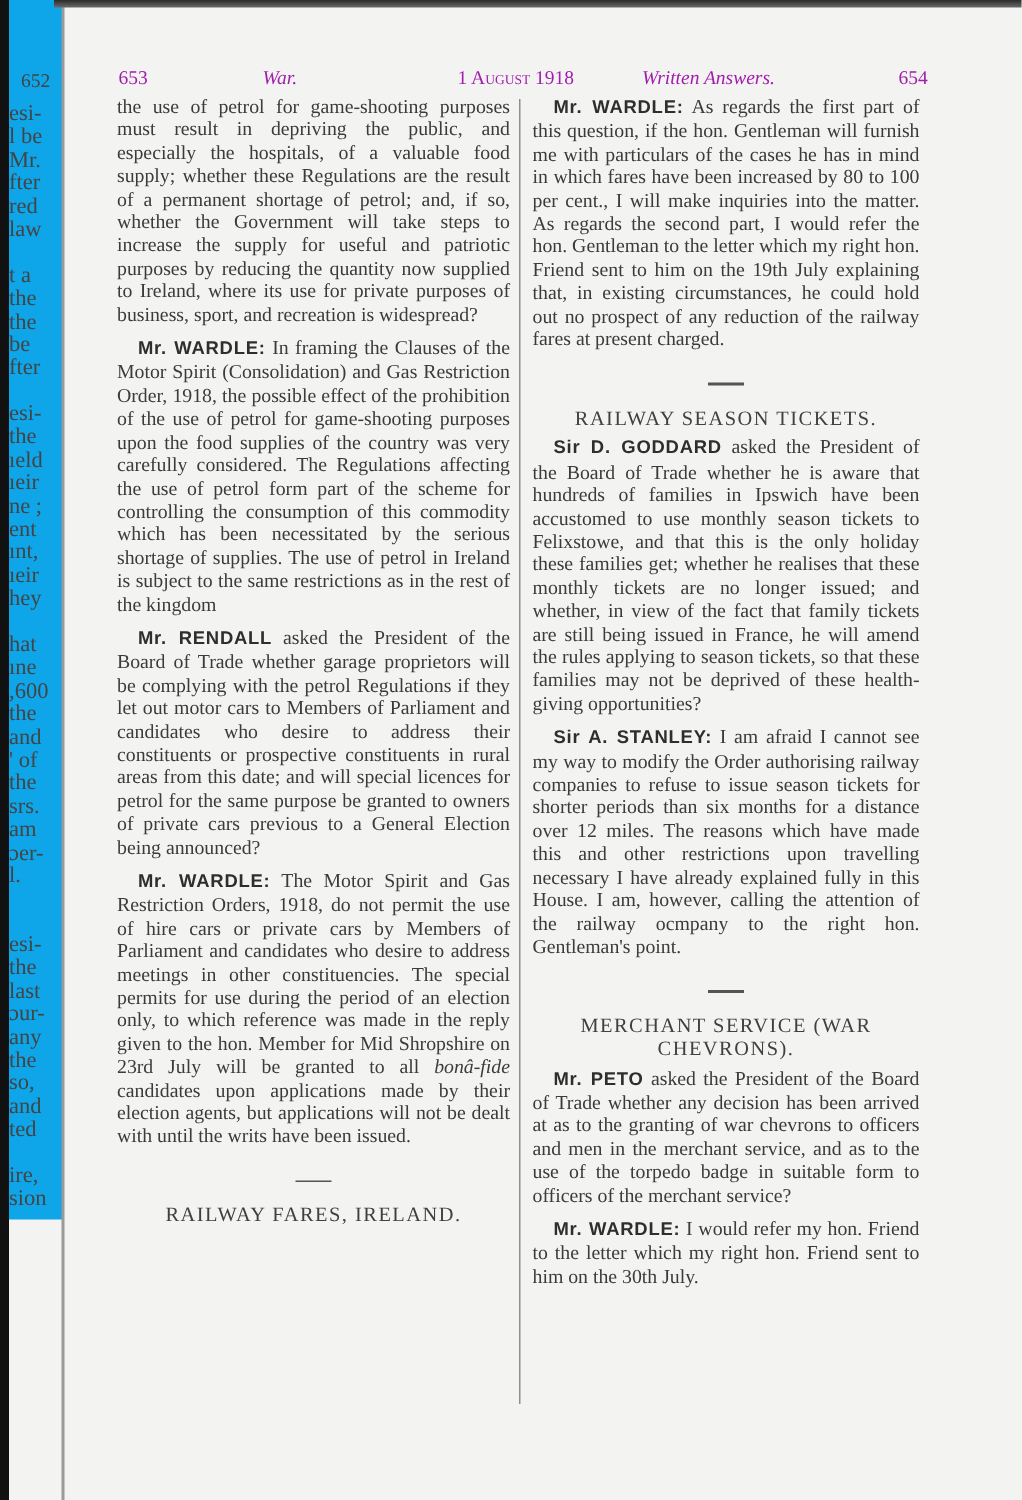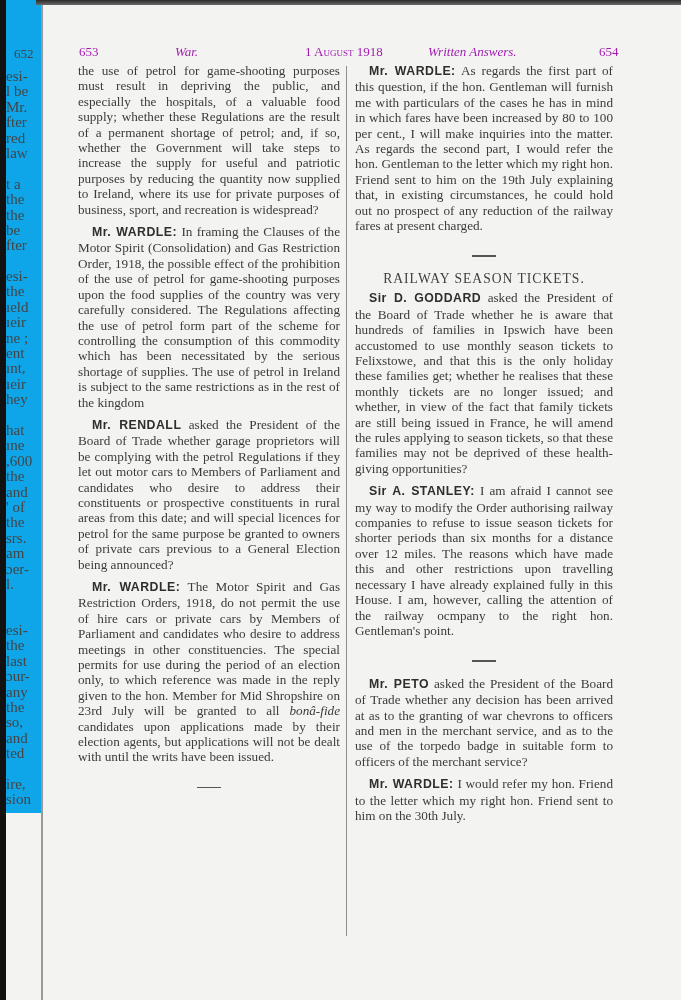--- a/index.html
+++ b/index.html
@@ -148,26 +148,28 @@
   <span class="h-wa">Written Answers.</span>
   <span class="h-right-num">654</span>
 </div>
 
 <div class="col col-left">
   <p class="para">the use of petrol for game-shooting purposes must result in depriving the public, and especially the hospitals, of a valuable food supply; whether these Regulations are the result of a permanent shortage of petrol; and, if so, whether the Government will take steps to increase the supply for useful and patriotic purposes by reducing the quantity now supplied to Ireland, where its use for private purposes of business, sport, and recreation is widespread?</p>
   <p class="para indent"><span class="speaker">Mr. WARDLE:</span><span> In framing the Clauses of the Motor Spirit (Consolidation) and Gas Restriction Order, 1918, the possible effect of the prohibition of the use of petrol for game-shooting purposes upon the food supplies of the country was very carefully considered. The Regulations affecting the use of petrol form part of the scheme for controlling the consumption of this commodity which has been necessitated by the serious shortage of supplies. The use of petrol in Ireland is subject to the same restrictions as in the rest of the kingdom</span></p>
   <p class="para indent"><span class="speaker">Mr. RENDALL</span><span> asked the President of the Board of Trade whether garage proprietors will be complying with the petrol Regulations if they let out motor cars to Members of Parliament and candidates who desire to address their constituents or prospective constituents in rural areas from this date; and will special licences for petrol for the same purpose be granted to owners of private cars previous to a General Election being announced?</span></p>
   <p class="para indent"><span class="speaker">Mr. WARDLE:</span><span> The Motor Spirit and Gas Restriction Orders, 1918, do not permit the use of hire cars or private cars by Members of Parliament and candidates who desire to address meetings in other constituencies. The special permits for use during the period of an election only, to which reference was made in the reply given to the hon. Member for Mid Shropshire on 23rd July will be granted to all </span><span class="italic">bonâ-fide</span><span> candidates upon applications made by their election agents, but applications will not be dealt with until the writs have been issued.</span></p>
   <div class="rule"></div>
+  <div class="section-title">RAILWAY FARES, IRELAND.</div>
 </div>
 
 <div class="col-divider"></div>
 
 <div class="col col-right">
   <p class="para indent"><span class="speaker">Mr. WARDLE:</span><span> As regards the first part of this question, if the hon. Gentleman will furnish me with particulars of the cases he has in mind in which fares have been increased by 80 to 100 per cent., I will make inquiries into the matter. As regards the second part, I would refer the hon. Gentleman to the letter which my right hon. Friend sent to him on the 19th July explaining that, in existing circumstances, he could hold out no prospect of any reduction of the railway fares at present charged.</span></p>
   <div class="rule"></div>
   <div class="section-title">RAILWAY SEASON TICKETS.</div>
   <p class="para indent"><span class="speaker">Sir D. GODDARD</span><span> asked the President of the Board of Trade whether he is aware that hundreds of families in Ipswich have been accustomed to use monthly season tickets to Felixstowe, and that this is the only holiday these families get; whether he realises that these monthly tickets are no longer issued; and whether, in view of the fact that family tickets are still being issued in France, he will amend the rules applying to season tickets, so that these families may not be deprived of these health-giving opportunities?</span></p>
   <p class="para indent"><span class="speaker">Sir A. STANLEY:</span><span> I am afraid I cannot see my way to modify the Order authorising railway companies to refuse to issue season tickets for shorter periods than six months for a distance over 12 miles. The reasons which have made this and other restrictions upon travelling necessary I have already explained fully in this House. I am, however, calling the attention of the railway ocmpany to the right hon. Gentleman's point.</span></p>
   <div class="rule"></div>
+  <div class="section-title">MERCHANT SERVICE (WAR CHEVRONS).</div>
   <p class="para indent"><span class="speaker">Mr. PETO</span><span> asked the President of the Board of Trade whether any decision has been arrived at as to the granting of war chevrons to officers and men in the merchant service, and as to the use of the torpedo badge in suitable form to officers of the merchant service?</span></p>
   <p class="para indent"><span class="speaker">Mr. WARDLE:</span><span> I would refer my hon. Friend to the letter which my right hon. Friend sent to him on the 30th July.</span></p>
 </div>
 
 </body></html>

